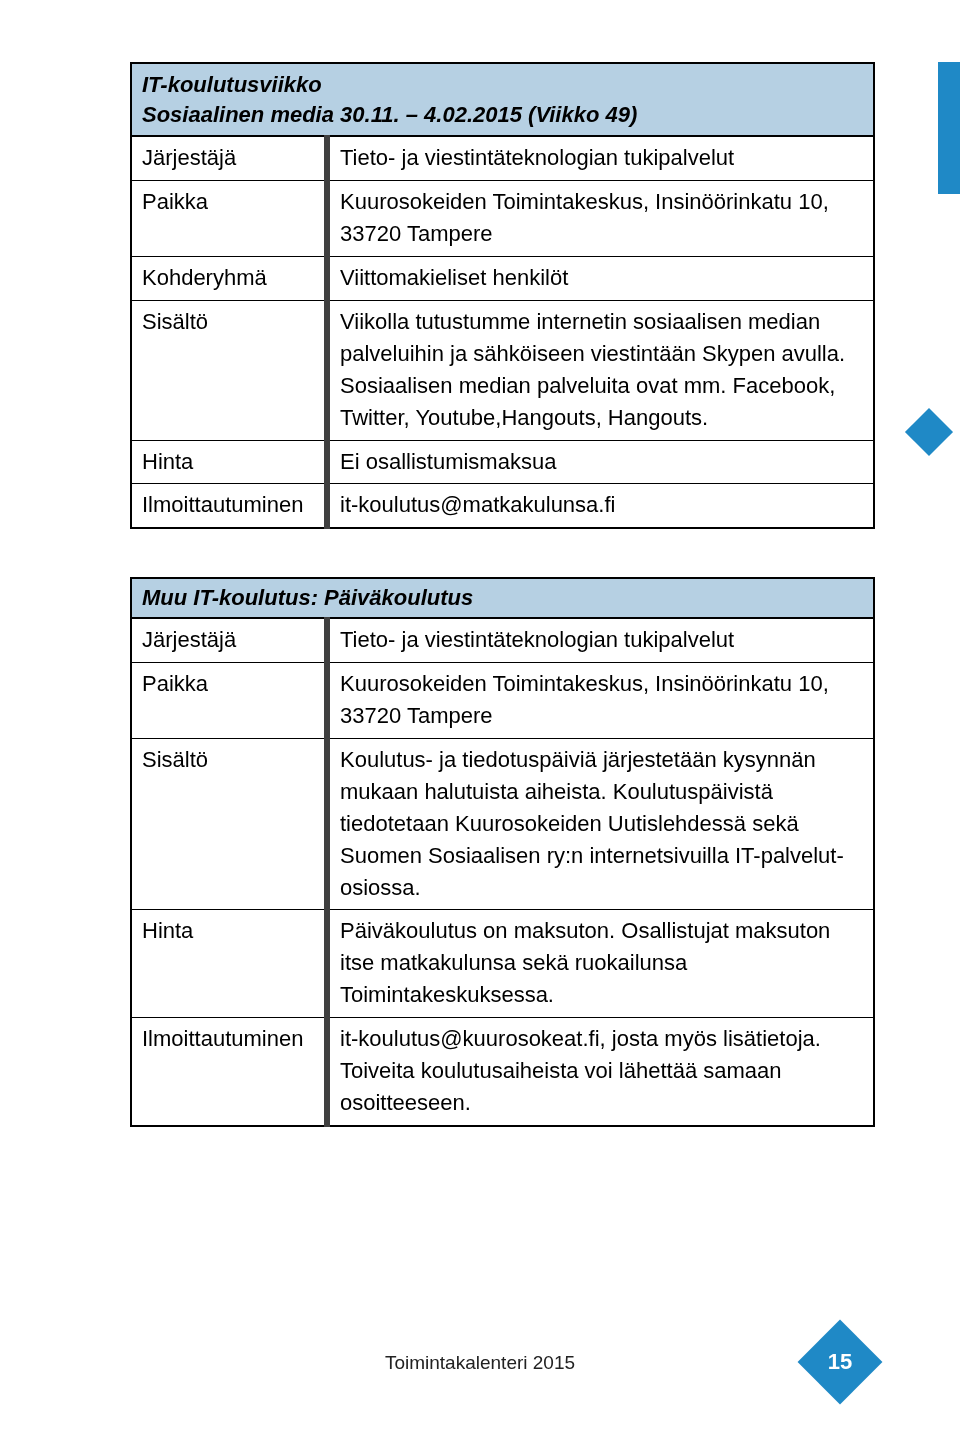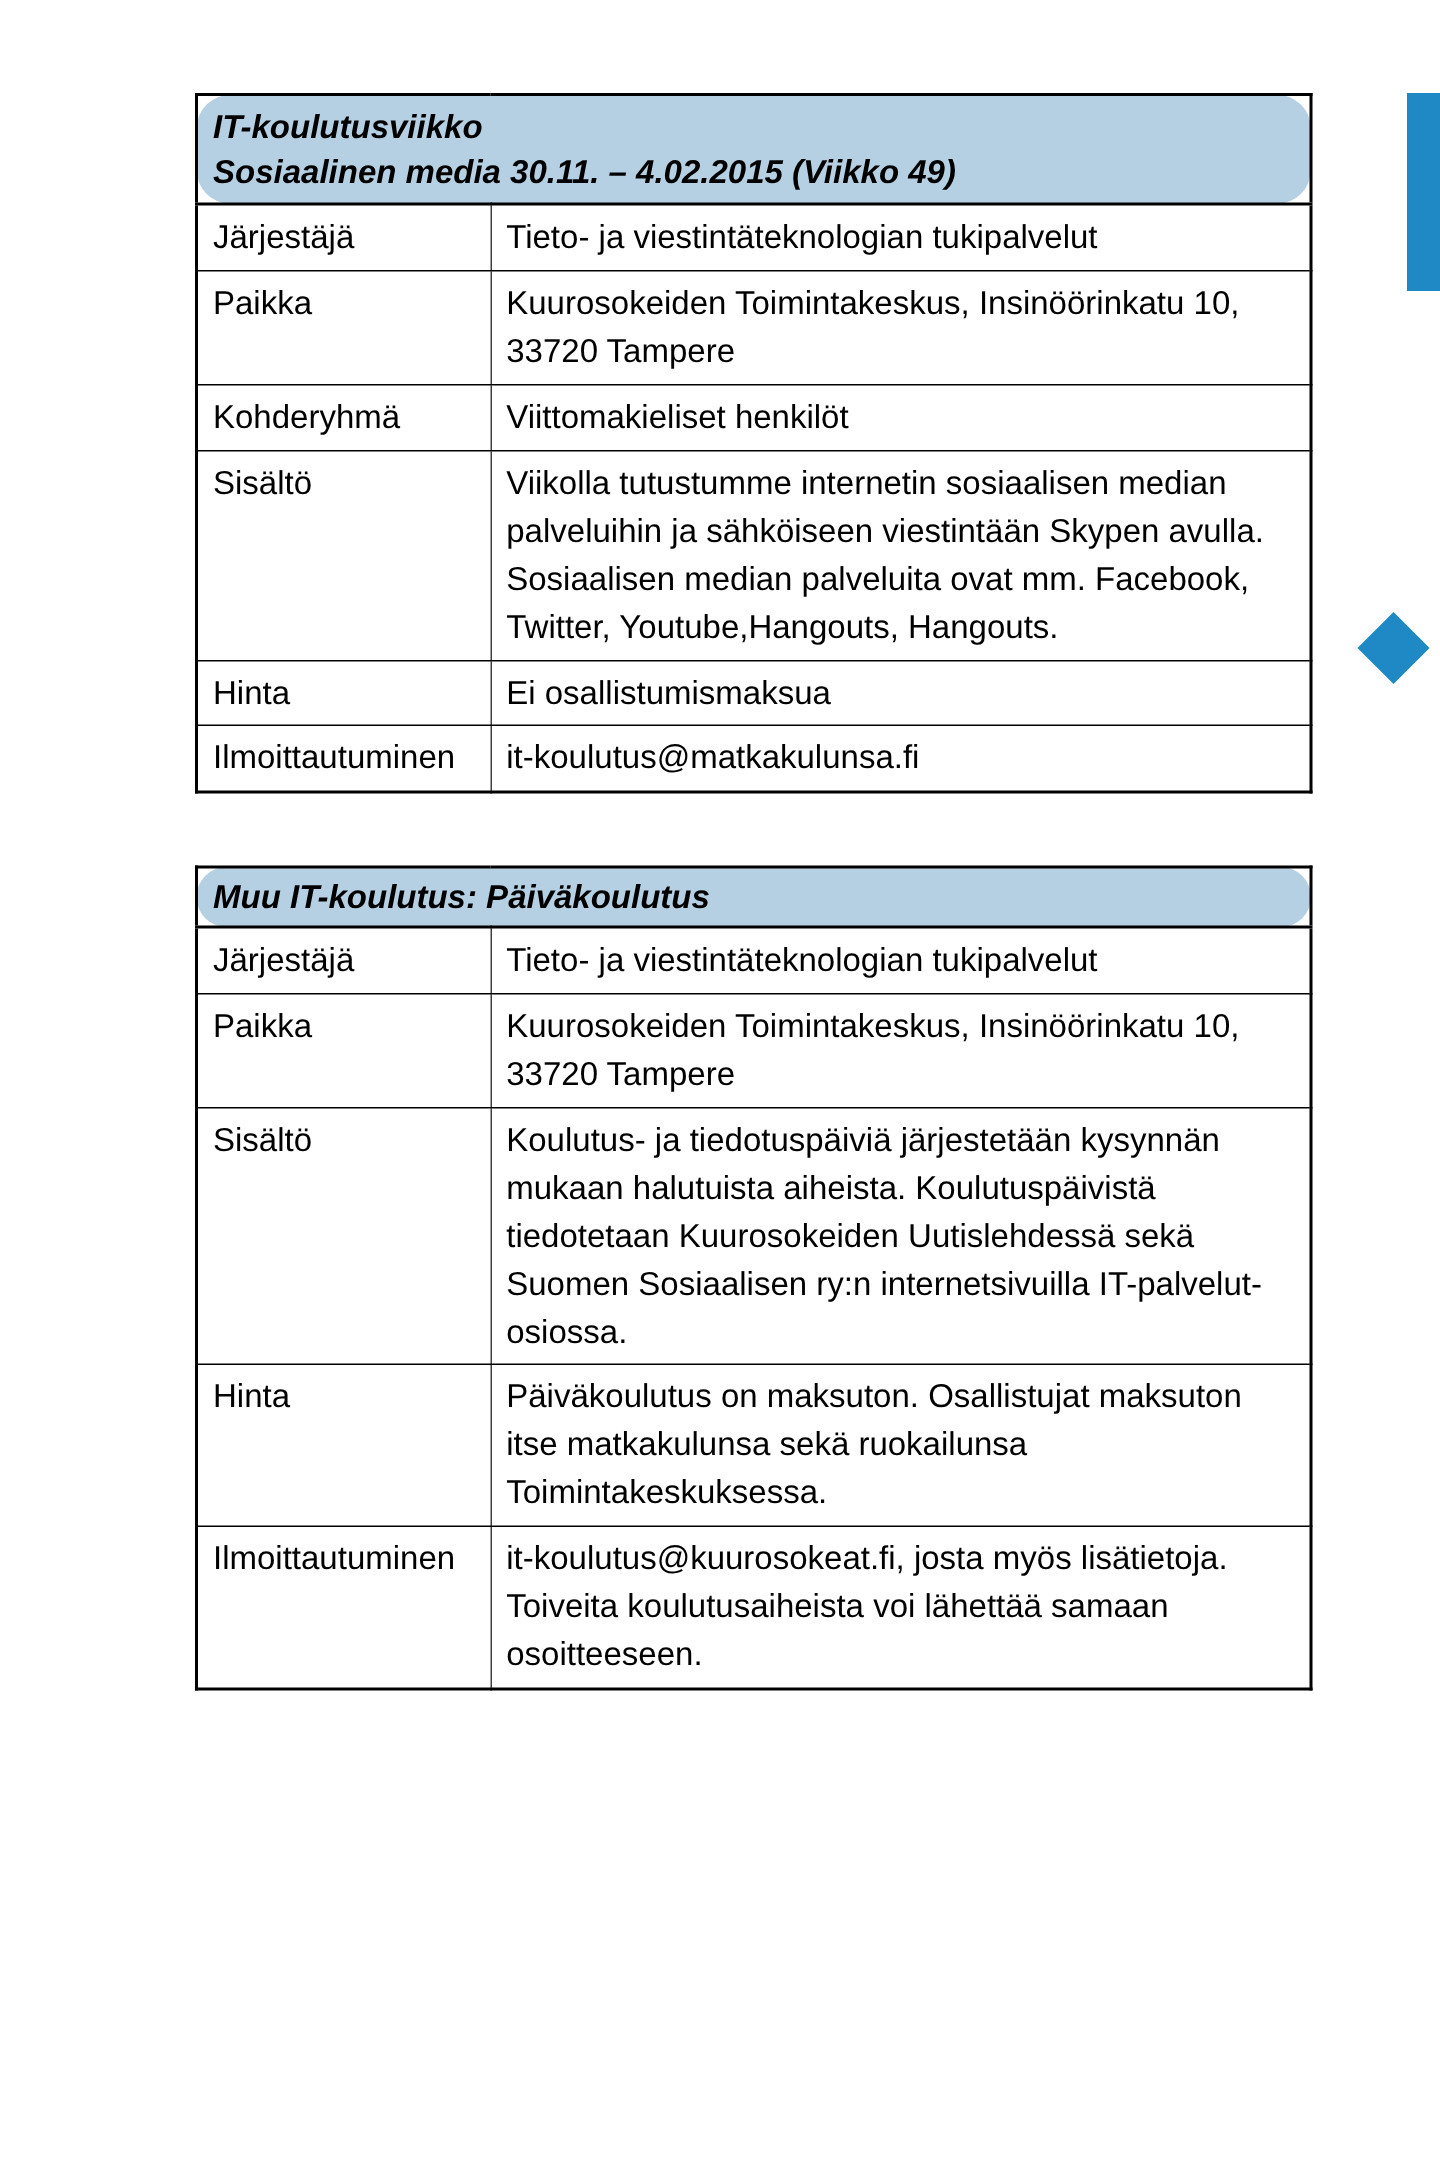--- a/index.html
+++ b/index.html
@@ -1,24 +1,24 @@
 <!DOCTYPE html>
 <html><head>
 <meta charset="utf-8">
 <style>
   * { box-sizing: border-box; margin: 0; padding: 0; }
   html, body { width: 960px; height: 1440px; font-family: Arial, Helvetica, sans-serif; background: #fff; }
   .page { position: relative; width: 960px; height: 1440px; padding: 62px 85px 0 130px; }
   .tab { position: absolute; right: 0; top: 62px; width: 22px; height: 132px; background: #1f89c6; }
   .diamond-small { position: absolute; right: 14px; top: 415px; width: 34px; height: 34px; background: #1f89c6; transform: rotate(45deg); }
   table.course { width: 100%; border-collapse: collapse; border: 2px solid #000; margin-bottom: 48px; }
-  table.course th { background: #b6d0e3; font-weight: bold; font-style: italic; font-size: 22px; text-align: left; padding: 6px 10px 6px 10px; border-bottom: 2px solid #000; border-radius: 23px; }
+  table.course th { background: #b6d0e3; font-weight: bold; font-style: italic; font-size: 22px; text-align: left; padding: 6px 10px 6px 10px; border-bottom: 2px solid #000; }
   table.course td { font-size: 22px; padding: 5px 10px 6px 10px; vertical-align: top; border-bottom: 1px solid #000; line-height: 1.45; }
   table.course tr:last-child td { border-bottom: none; }
-  table.course td.label { width: 196px; border-right: 1px solid #404040; }
+  table.course td.label { width: 196px; border-right: 6px solid #404040; }
   .title-block { line-height: 1.35; }
   .footer { position: absolute; left: 0; right: 0; bottom: 42px; height: 60px; }
   .footer-text { position: absolute; left: 50%; transform: translateX(-50%); top: 14px; font-size: 19px; color: #222; }
   .page-badge { position: absolute; right: 90px; top: -6px; width: 60px; height: 60px; }
   .page-badge .sq { position: absolute; inset: 0; background: #1f89c6; transform: rotate(45deg); }
   .page-badge .num { position: absolute; inset: 0; display: flex; align-items: center; justify-content: center; color: #fff; font-weight: bold; font-size: 22px; }
 </style>
 </head>
 <body>
 
@@ -85,14 +85,21 @@
       <td class="label">Hinta</td>
       <td>Päiväkoulutus on maksuton. Osallistujat maksuton itse matkakulunsa sekä ruokailunsa Toimintakeskuksessa.</td>
     </tr>
     <tr>
       <td class="label">Ilmoittautuminen</td>
       <td>it-koulutus@kuurosokeat.fi, josta myös lisätietoja. Toiveita koulutusaiheista voi lähettää samaan osoitteeseen.</td>
     </tr>
   </tbody>
     </table>
 
+  <div class="footer">
+    <div class="footer-text">Toimintakalenteri 2015</div>
+    <div class="page-badge">
+      <div class="sq"></div>
+      <div class="num">15</div>
+    </div>
+  </div>
 
 </div>
 
 </body></html>

